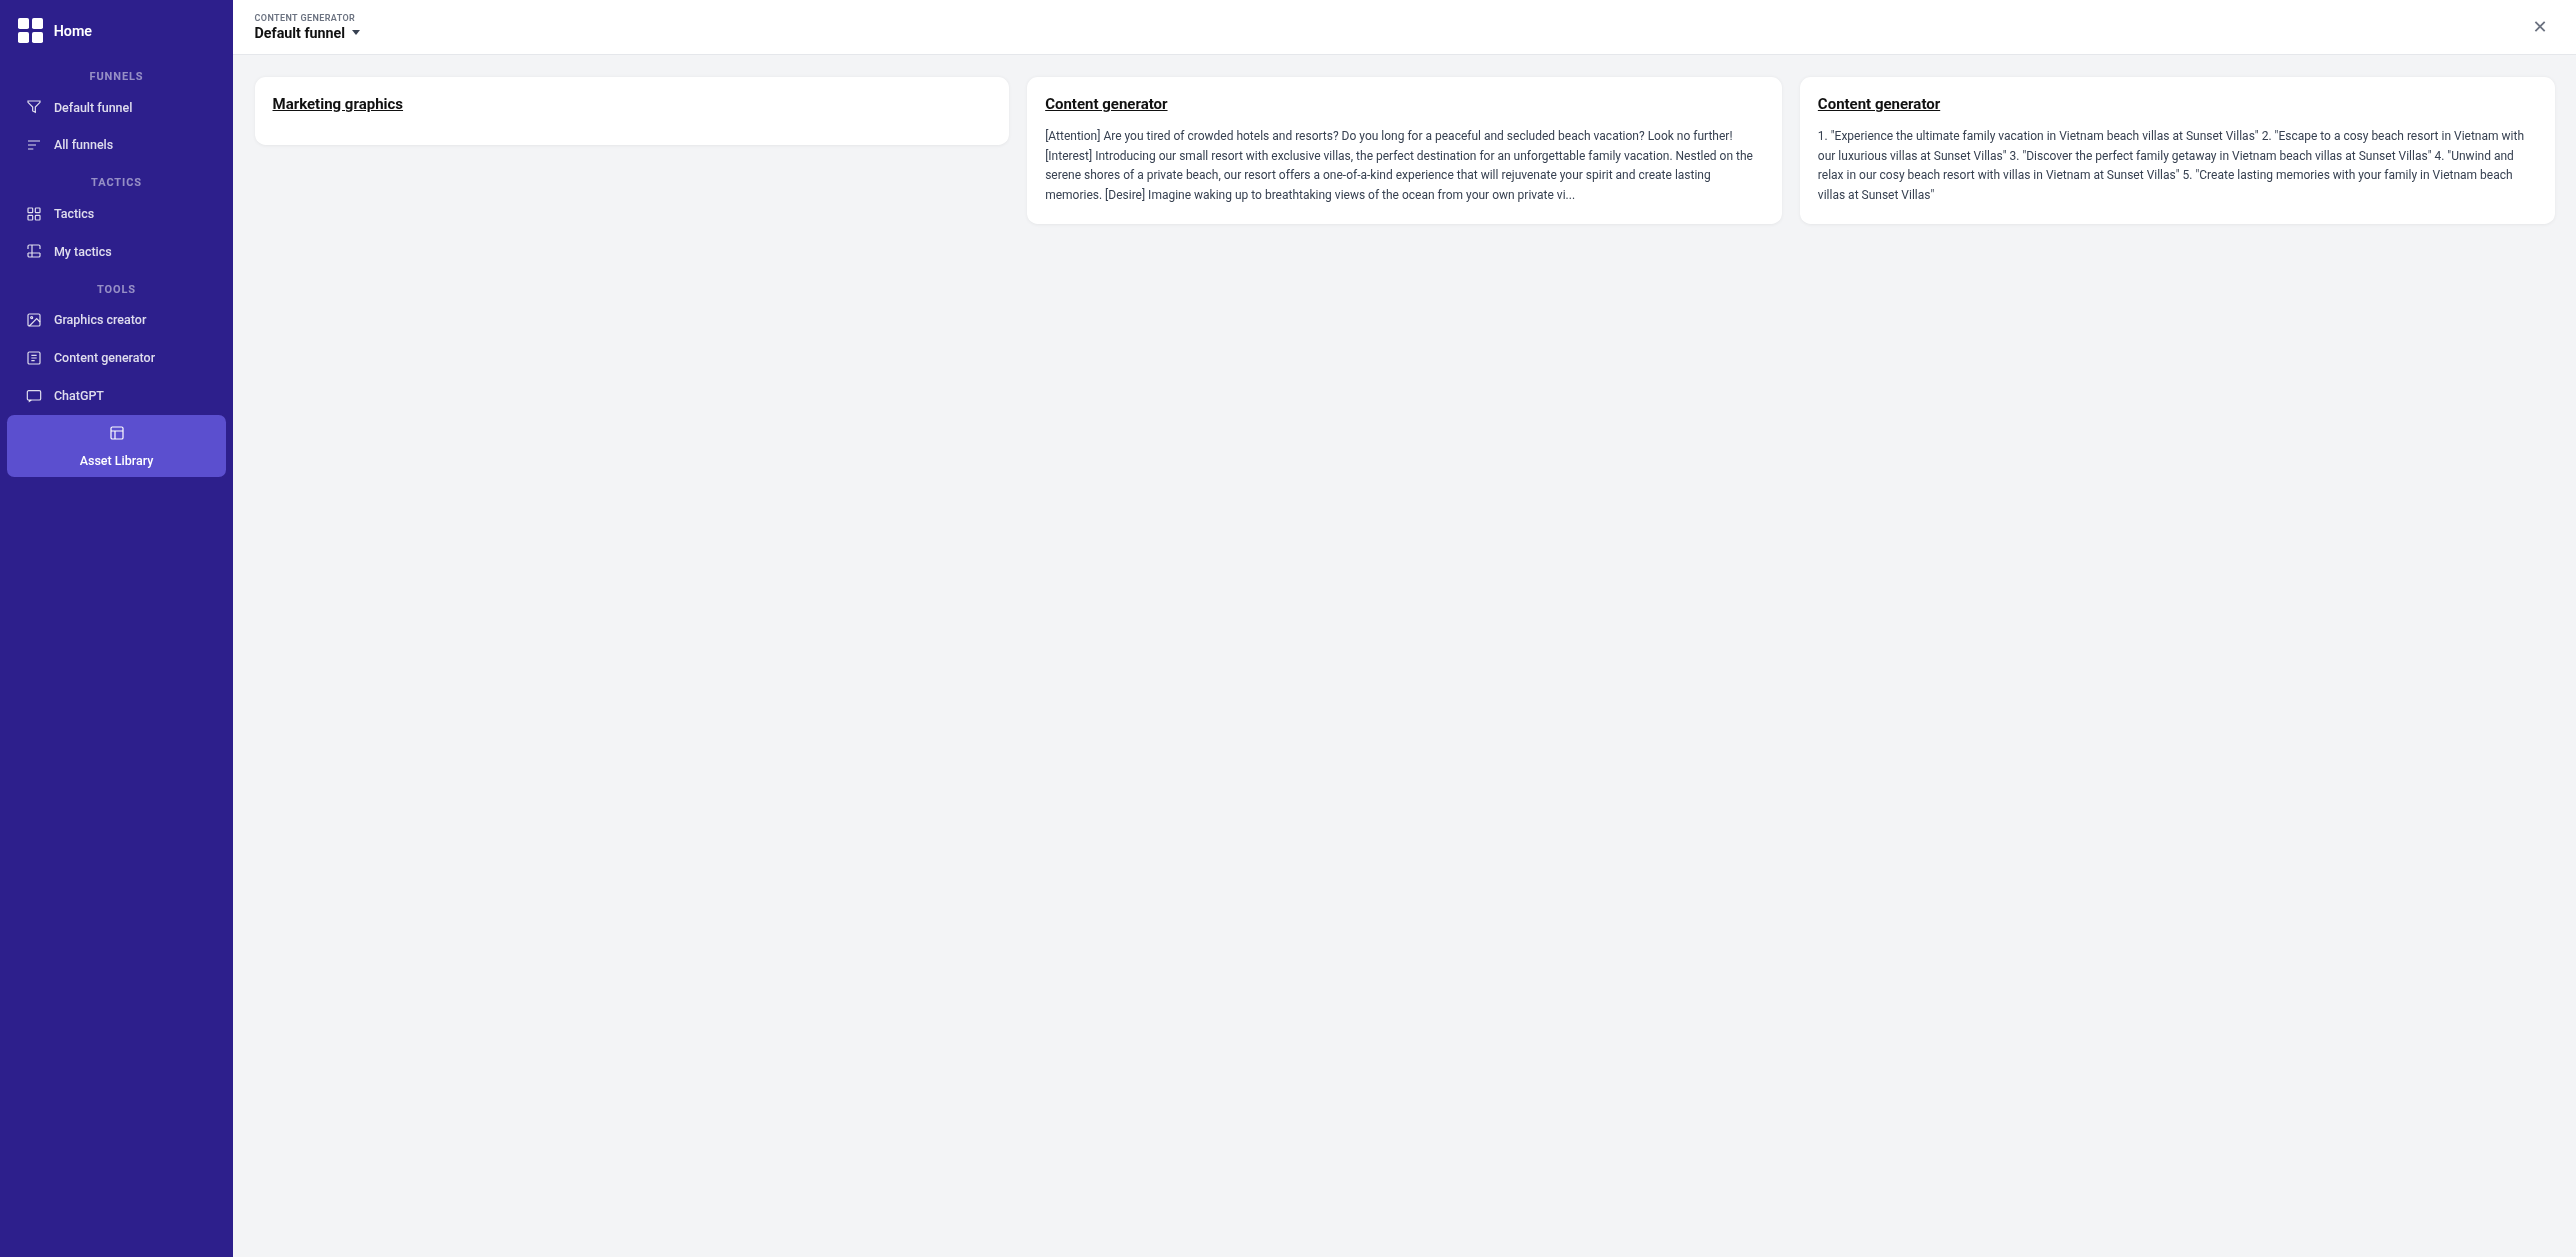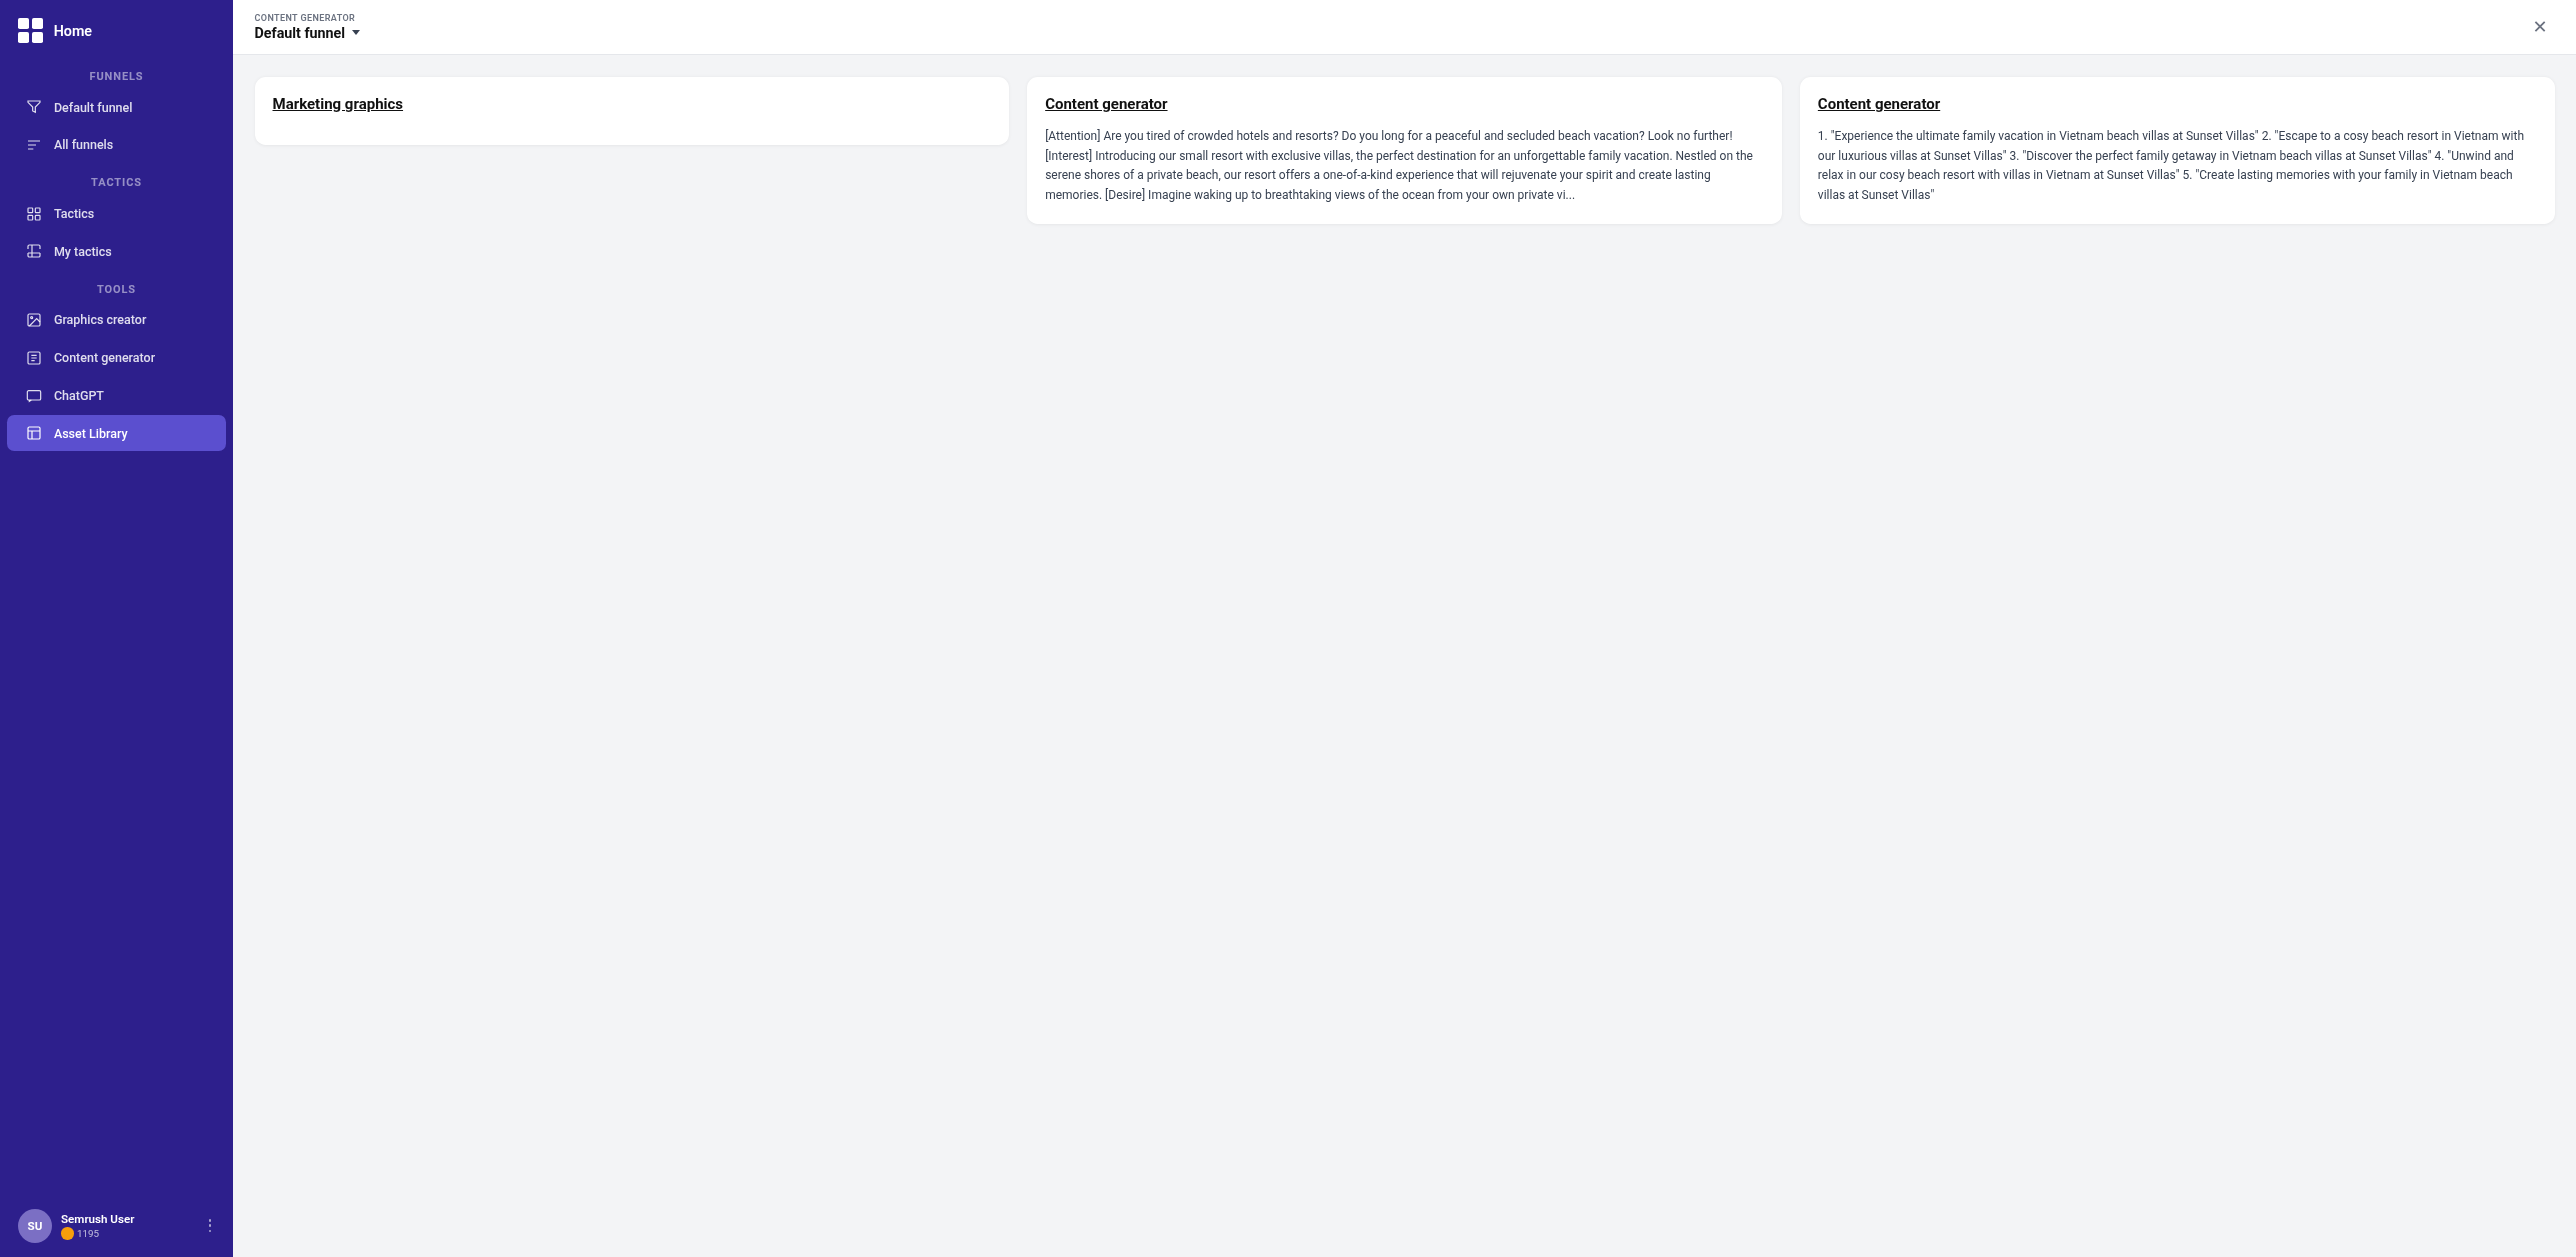--- a/index.html
+++ b/index.html
@@ -60,21 +60,21 @@
       gap: 10.7px;
       padding: 9px 18px;
       cursor: pointer;
       border-radius: 7.2px;
       margin: 0.9px 7.2px;
       color: rgba(255,255,255,0.85);
       font-size: 12.5px;
       font-weight: 500;
       transition: background 0.15s;
     }
-    .sidebar-item.active { background: #5b4fcf; color: #fff; }
+    .sidebar-item.active { background: #5b4fcf; color: #fff; flex-direction: column; }
 
     .sidebar-icon {
       width: 18px;
       height: 18px;
       display: flex;
       align-items: center;
       justify-content: center;
       flex-shrink: 0;
     }
     .sidebar-icon svg { width: 16px; height: 16px; fill: none; stroke: currentColor; stroke-width: 1.8; }
@@ -382,35 +382,20 @@
       <svg viewBox="0 0 24 24">
           <rect x="3" y="3" width="18" height="18" rx="2"></rect>
           <path d="M3 9h18M9 21V9"></path>
         </svg>
     </span>
     <span>Asset Library</span>
   </div>
 
   <div style="flex:1"></div>
 
-  <div class="sidebar-footer">
-    <div class="avatar">SU</div>
-    <div class="user-info">
-      <div class="user-name">Semrush User</div>
-      <div class="user-credits">
-        <span class="coin-icon"></span>
-        <span class="credits-value">1195</span>
-      </div>
-    </div>
-    <div class="more-icon">
-      <span></span>
-        <span></span>
-        <span></span>
-    </div>
-  </div>
 </nav>
 
 <div class="main">
 
   <div class="topbar">
     <div class="topbar-left">
       <div class="topbar-label">CONTENT GENERATOR</div>
       <div class="topbar-title-row">
         <span class="topbar-title">Default funnel</span>
         <span class="chevron-down"></span>

